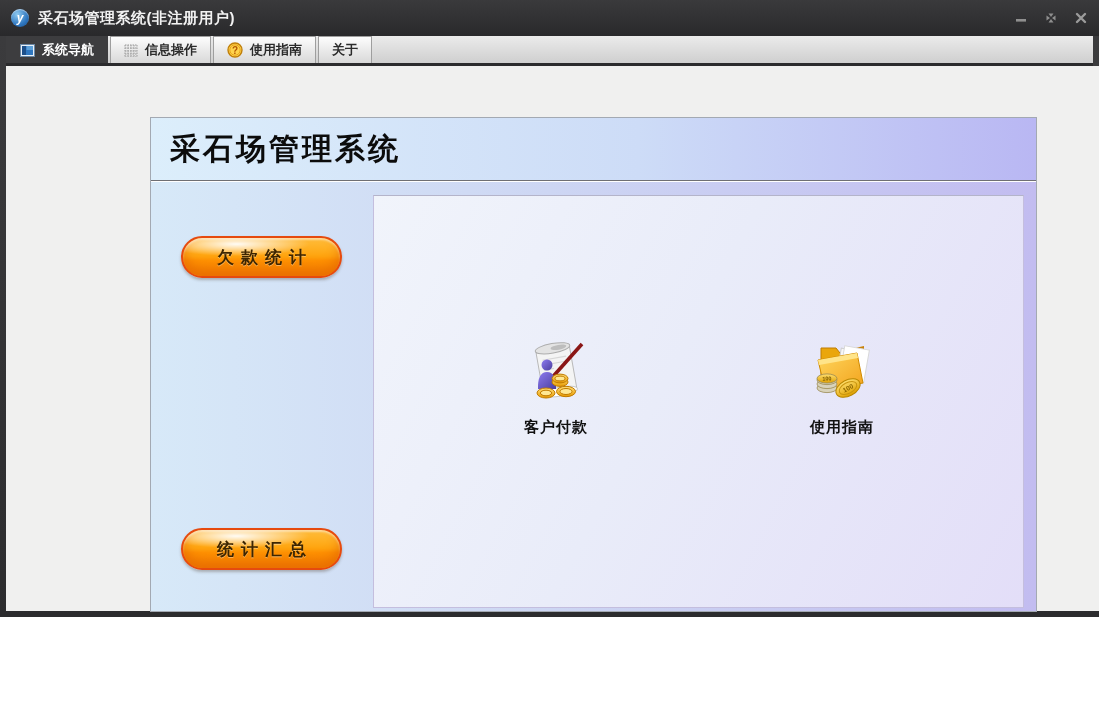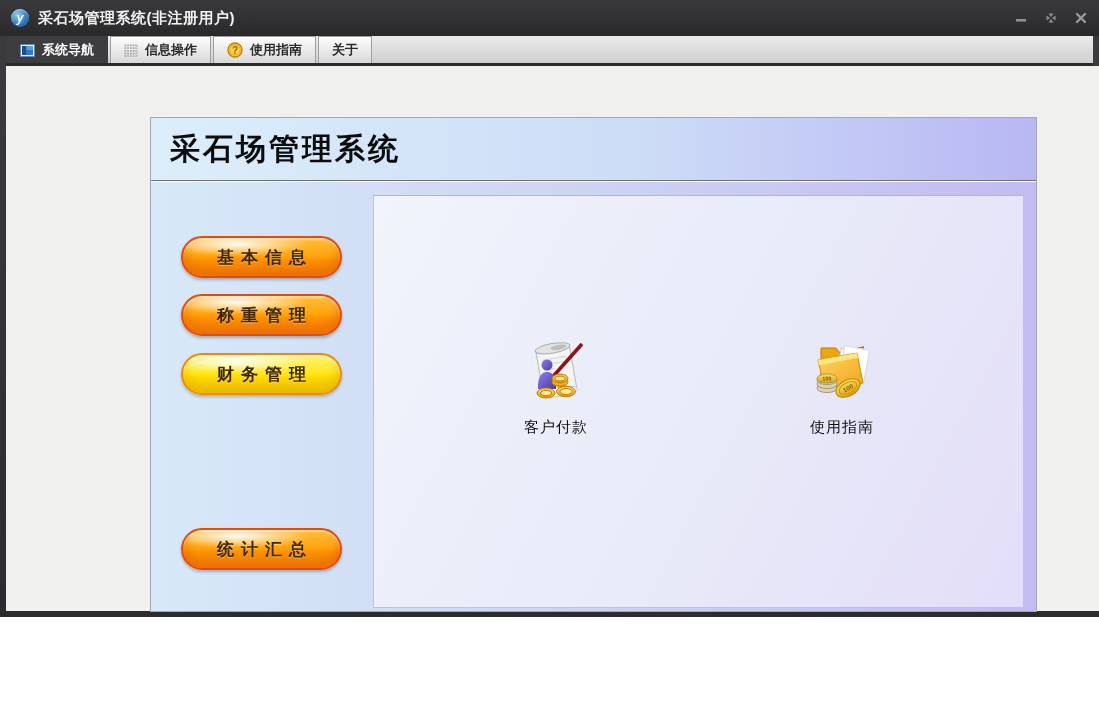--- a/index.html
+++ b/index.html
@@ -56,21 +56,21 @@
            background:
              radial-gradient(ellipse 62% 42% at 34% 16%,rgba(255,255,255,.95),rgba(255,255,255,0) 75%),
              linear-gradient(#fff37a 0%,#ffe81c 48%,#fedd00 60%,#f7cf00 100%);
            box-shadow:inset 0 -8px 12px rgba(215,150,0,.45),inset 0 2px 2px rgba(255,255,255,.6),0 2px 3px rgba(60,40,20,.25);}
 
   
   .content-panel{position:absolute;left:222px;top:13px;width:651px;height:413px;box-sizing:border-box;
                  border:1px solid #c4bede;border-top-color:#b4b4ca;
                  background:linear-gradient(118deg,#f1f4fb 0%,#e9ecf9 45%,#e3def8 100%);}
   .icon-item{position:absolute;top:140px;width:140px;text-align:center;cursor:pointer;}
-  .icon-item .icon-label{margin-top:10px;font-size:15px;font-weight:normal;color:#111;letter-spacing:1px;}
+  .icon-item .icon-label{margin-top:10px;font-size:15px;font-weight:bold;color:#111;letter-spacing:1px;}
 
   .white-below{position:absolute;left:0;top:617px;width:1099px;height:106px;background:#ffffff;}
 </style>
 </head>
 <body>
 
 <div class="canvas">
   <div class="window">
 
     <div class="titlebar">
@@ -140,27 +140,21 @@
       <div class="workspace">
         <div class="panel">
 
           <div class="panel-header">
             <h1>采石场管理系统</h1>
           </div>
 
           <div class="panel-body">
 
             <div class="nav-btn" style="top:54px">
-              <span>基本信息</span>
-            </div>
-            <div class="nav-btn" style="top:112px">
-              <span>称重管理</span>
-            </div>
-            <div class="nav-btn selected" style="top:171px">
-              <span>财务管理</span>
+              <span>欠款统计</span>
             </div>
             <div class="nav-btn" style="top:346px">
               <span>统计汇总</span>
             </div>
 
             <div class="content-panel">
 
               <div class="icon-item" style="left:112px">
                 <svg width="68" height="68" viewBox="0 0 68 68">
                   <defs>

